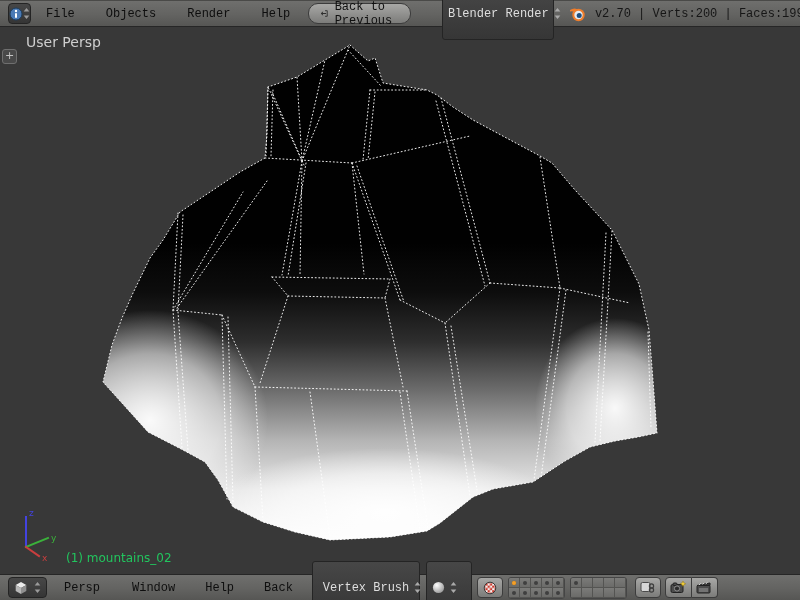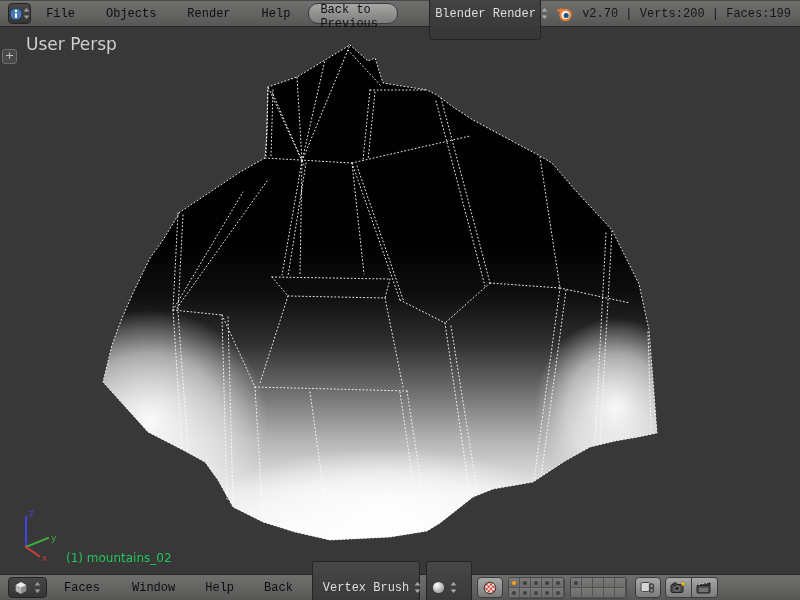--- a/index.html
+++ b/index.html
@@ -11,35 +11,35 @@
        background:linear-gradient(180deg,#6f6f6d 0%,#636361 55%,#565654 100%);z-index:5;font-family:Liberation Mono, monospace;}
   .hdr-top{top:0;border-top:1px solid #4a4a48;border-bottom:1px solid #262626;}
   .hdr-bottom{bottom:0;border-top:1px solid #262626;}
   .menu{padding:0 9px;color:#0e0e0e;cursor:default;white-space:nowrap;}
   .editor-btn{margin-left:8px;height:19px;width:37px;background:linear-gradient(#474747,#353535);
       border:1px solid #242424;border-radius:4px;display:flex;align-items:center;justify-content:space-evenly;}
   .darkdrop{height:19px;background:linear-gradient(#474747,#363636);border:1px solid #242424;
       border-radius:3px;color:#dedede;display:flex;align-items:center;padding:16px 5px;gap:5px;white-space:nowrap;}
   .raised{height:19px;background:linear-gradient(#a8a8a6,#7c7c7a);border:1px solid #3c3c3c;
       display:flex;align-items:center;justify-content:center;color:#101010;gap:6px;}
-  .pill{border-radius:10px;padding:0 11px;flex-direction:column;}
+  .pill{border-radius:10px;padding:0 11px;}
   .sqbtn{border-radius:4px;width:24px;}
   .grow{flex:1;}
   .stats{margin-left:9px;color:#161616;white-space:nowrap;overflow:hidden;}
   .logo{margin-left:14px;flex:0 0 auto;}
   
   .layers{display:flex;gap:5px;margin-left:5px;}
   .layer-block{display:grid;grid-template-columns:repeat(5,11px);grid-template-rows:10px 10px;
       border:1px solid #454545;border-radius:3px;overflow:hidden;background:#6e6e6c;}
   .layer-cell{border:1px solid #545452;margin:-0.5px;position:relative;background:linear-gradient(#7b7b79,#6b6b69);}
   .layer-cell .layer-dot{position:absolute;left:50%;top:50%;width:4px;height:4px;margin:-2px 0 0 -2px;
       border-radius:50%;background:#3f3f3f;}
   .layer-cell .layer-dot.orange{background:#f5a028;box-shadow:0 0 1px #b36a00;}
   
-  .vp-label{position:absolute;left:26px;top:34px;color:#cfcfcf;font-size:17px;z-index:2;}
+  .vp-label{position:absolute;left:26px;top:34px;color:#cfcfcf;font-size:14px;z-index:2;}
   .obj-label{position:absolute;left:66px;top:551px;color:#22c55e;font-size:12px;z-index:2;}
   .expand-btn{position:absolute;left:2px;top:49px;width:13px;height:13px;border:1px solid #6f6f6f;
       border-radius:3px;background:rgba(95,95,95,.45);color:#c4c4c4;font-size:11px;line-height:11px;
       text-align:center;z-index:2;}
   svg text{font-family:"DejaVu Sans","Liberation Sans",sans-serif;}
   .vp-svg{position:absolute;left:0;top:0;z-index:1;}
   .updown{flex:0 0 auto;}
 </style>
 </head>
 <body>
@@ -169,21 +169,21 @@
       <svg width="14" height="14" viewBox="0 0 14 14">
         <polygon points="7,1 12.3,4 7,7 1.7,4" fill="#ececec"></polygon>
         <polygon points="1.7,4 7,7 7,13 1.7,10" fill="#b7b7b7"></polygon>
         <polygon points="12.3,4 7,7 7,13 12.3,10" fill="#8f8f8f"></polygon>
       </svg>
       <svg class="updown" width="7" height="13" viewBox="0 0 7 13">
         <path d="M3.5 1 L6.3 4.6 H0.7 Z" fill="#9b9b9b"></path>
           <path d="M0.7 8.4 H6.3 L3.5 12 Z" fill="#9b9b9b"></path>
       </svg>
     </div>
-    <span class="menu" style="margin-left:8px">Faces</span>
+    <span class="menu" style="margin-left:8px">Persp</span>
     <span class="menu" style="margin-left:14px">Window</span>
     <span class="menu" style="margin-left:12px">Help</span>
     <span class="menu" style="margin-left:12px">Back</span>
 
     <div class="darkdrop" style="margin-left:10px;width:96px">
       <svg width="13" height="13" viewBox="0 0 13 13">
         <rect x="1" y="2.5" width="8.5" height="8.5" fill="#f2f2f2" stroke="#5a5a5a"></rect>
         <line x1="11.5" y1="1.5" x2="5.5" y2="7.5" stroke="#909090" stroke-width="1.8"></line>
         <polygon points="5.8,6.8 3.2,10.2 7,8.4" fill="#d8472a"></polygon>
       </svg>

